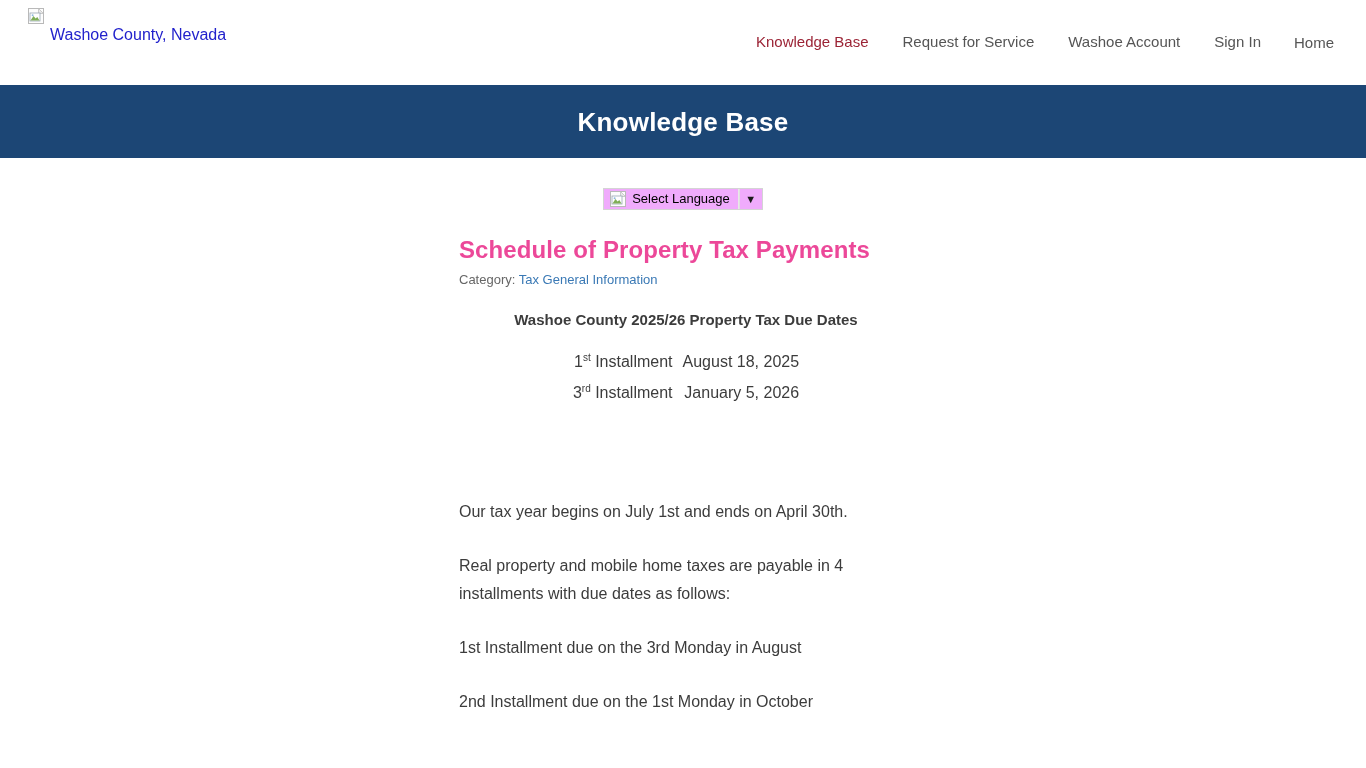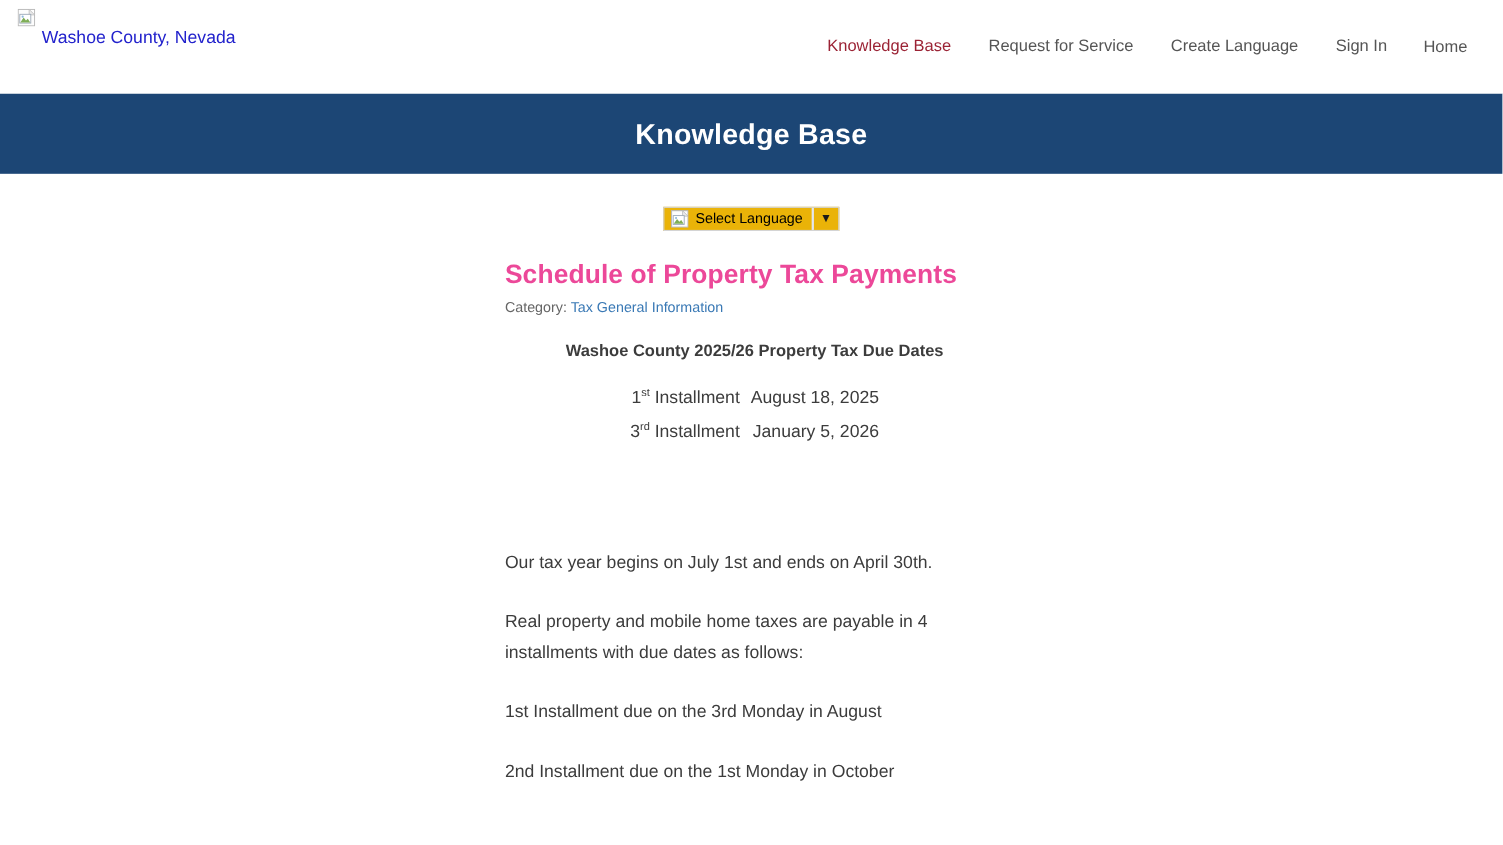--- a/index.html
+++ b/index.html
@@ -19,21 +19,21 @@
 
   
   .site-header {
     position: relative;
     height: 85px;
     background: #ffffff;
     box-sizing: border-box;
   }
   .brand {
     position: absolute;
-    left: 16px;
+    left: 28px;
     top: 8px;
     display: block;
     text-decoration: none;
     line-height: 0;
   }
   .broken-img {
     display: inline-block;
     width: 16px;
     height: 16px;
     position: relative;
@@ -95,21 +95,21 @@
     padding-top: 30px;
   }
   .translate-row {
     display: flex;
     justify-content: center;
   }
   .translate-widget {
     display: inline-flex;
     align-items: center;
     border: 1px solid #d4d4d4;
-    background: #eab308;
+    background: #f0abfc;
     height: 22px;
     padding: 0 0 0 6px;
     box-sizing: border-box;
     font-size: 13px;
     color: #000000;
     cursor: pointer;
   }
   .translate-widget .tw-icon {
     margin-right: 6px;
     display: inline-block;
@@ -222,21 +222,21 @@
         <path d="M2.5 12.5 L5.5 8 L7.6 10.6 L9.3 9 L11.5 12.5 Z" fill="#7fae57"></path>
         <circle cx="4.6" cy="7.2" r="1" fill="#8fb8dd"></circle>
       </svg>
     </span>
     <span class="brand-alt">Washoe County, Nevada</span>
   </a>
 
   <nav class="main-nav">
     <a class="nav-top active" href="#">Knowledge Base</a>
     <a class="nav-top" href="#">Request for Service</a>
-    <a class="nav-top" href="#">Create Language</a>
+    <a class="nav-top" href="#">Washoe Account</a>
     <a class="nav-top" href="#">Sign In</a>
     <a class="nav-home" href="#">Home</a>
   </nav>
 
 </div>
 
 <div class="page-banner">
   <h1>Knowledge Base</h1>
 </div>
 

